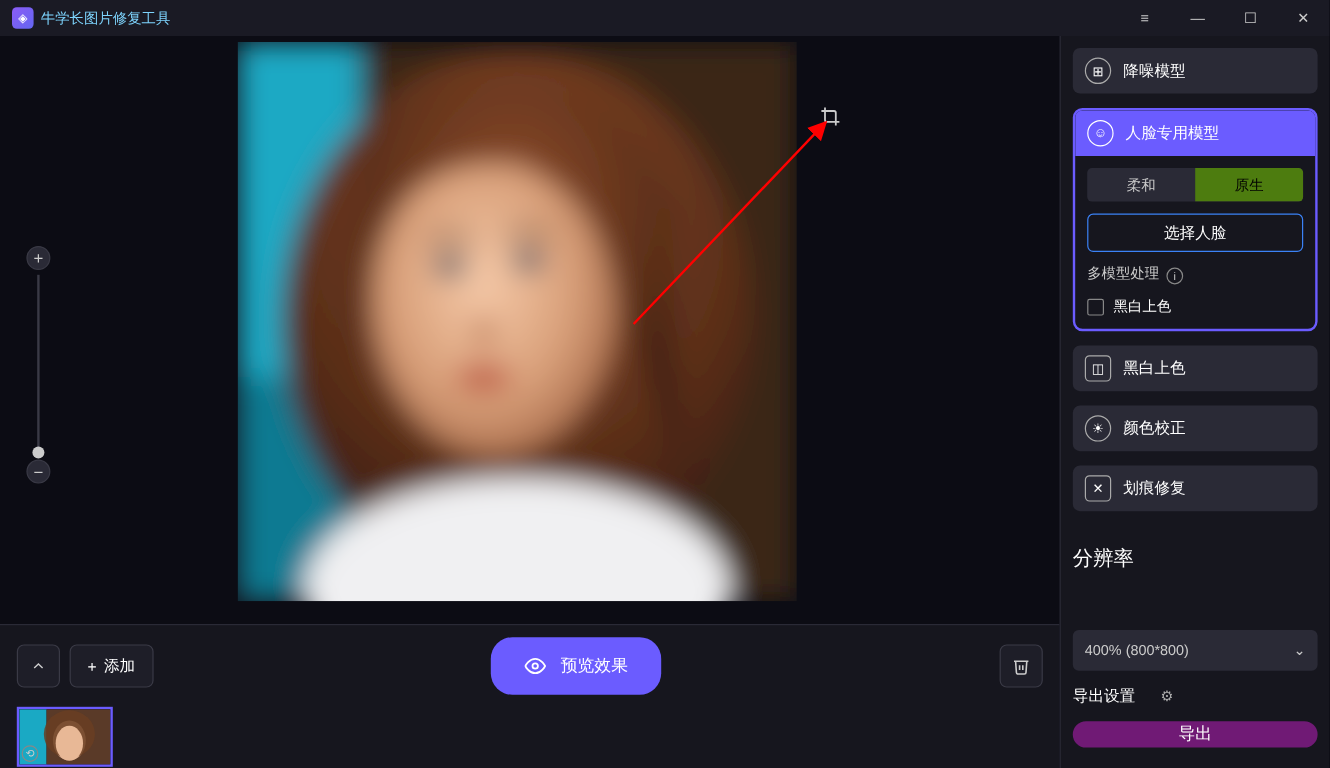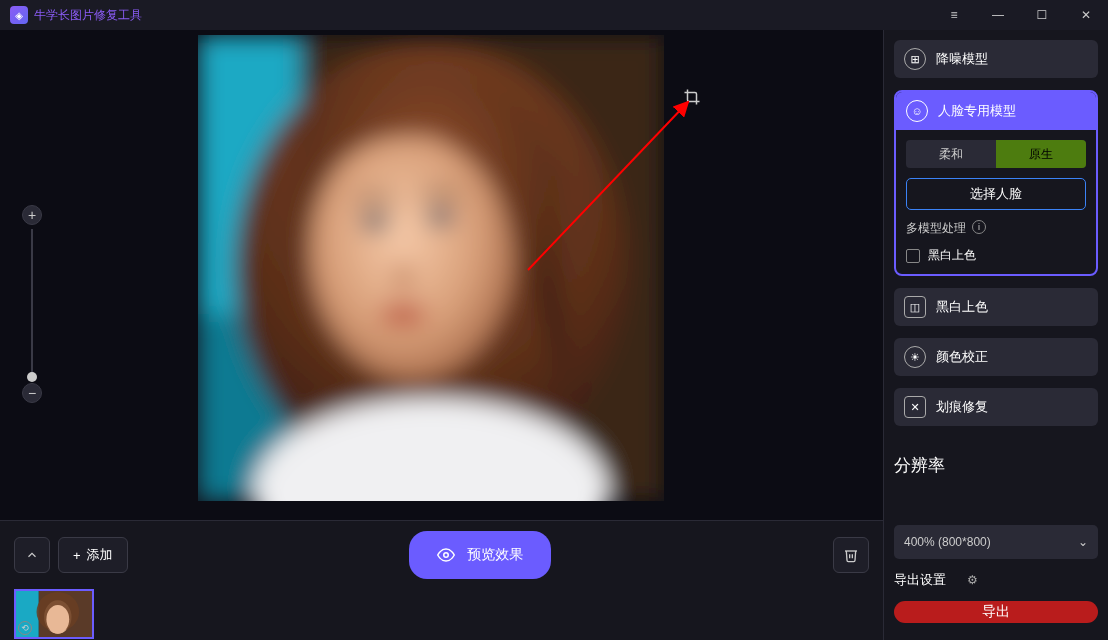--- a/index.html
+++ b/index.html
@@ -22,21 +22,21 @@
       padding-left: 10px;
     }
     .titlebar-left { display: flex; align-items: center; gap: 6px; }
     .logo {
       width: 18px; height: 18px;
       background: linear-gradient(135deg, #8b5cf6, #6366f1);
       border-radius: 4px;
       display: flex; align-items: center; justify-content: center;
       font-size: 10px;
     }
-    .titlebar-title { font-size: 12px; color: #8b5cf6; }
+    .titlebar-title { font-size: 12px; color: #7dd3fc; }
     .titlebar-right { display: flex; }
     .win-btn {
       width: 44px; height: 30px;
       display: flex; align-items: center; justify-content: center;
       color: #ccc; font-size: 12px;
       cursor: pointer;
     }
     .main-area {
       flex: 1;
       display: flex;
@@ -246,21 +246,21 @@
     .toggle-opt.active { background: #4d7c0f; color: #000; }
     .outline-btn {
       height: 32px;
       border: 1px solid #3b82f6;
       border-radius: 5px;
       background: transparent;
       color: #fff;
       font-size: 13px;
       cursor: pointer;
     }
-    .row-with-info { display: flex; align-items: flex-start; gap: 6px; font-size: 12px; color: #ccc; }
+    .row-with-info { display: flex; align-items: flex-end; gap: 6px; font-size: 12px; color: #ccc; }
     .info-icon {
       width: 14px; height: 14px;
       border: 1px solid #888;
       border-radius: 50%;
       display: inline-flex; align-items: center; justify-content: center;
       font-size: 9px;
     }
     .checkbox-row { display: flex; align-items: center; gap: 8px; font-size: 12px; }
     .checkbox {
       width: 14px; height: 14px;
@@ -279,21 +279,21 @@
       font-size: 12px;
       color: #ccc;
       cursor: pointer;
       margin-top: 36px;
     }
     .export-title { display: flex; align-items: center; gap: 21px; font-size: 13px; }
     .gear-icon { font-size: 12px; color: #aaa; cursor: pointer; }
     .export-btn {
       height: 22px;
       border-radius: 19px;
-      background: #b91c1c;
+      background: #701a75;
       border: none;
       color: #fff;
       font-size: 14px;
       cursor: pointer;
     }
   </style>
 </head>
 <body>
 
 <div class="titlebar">

